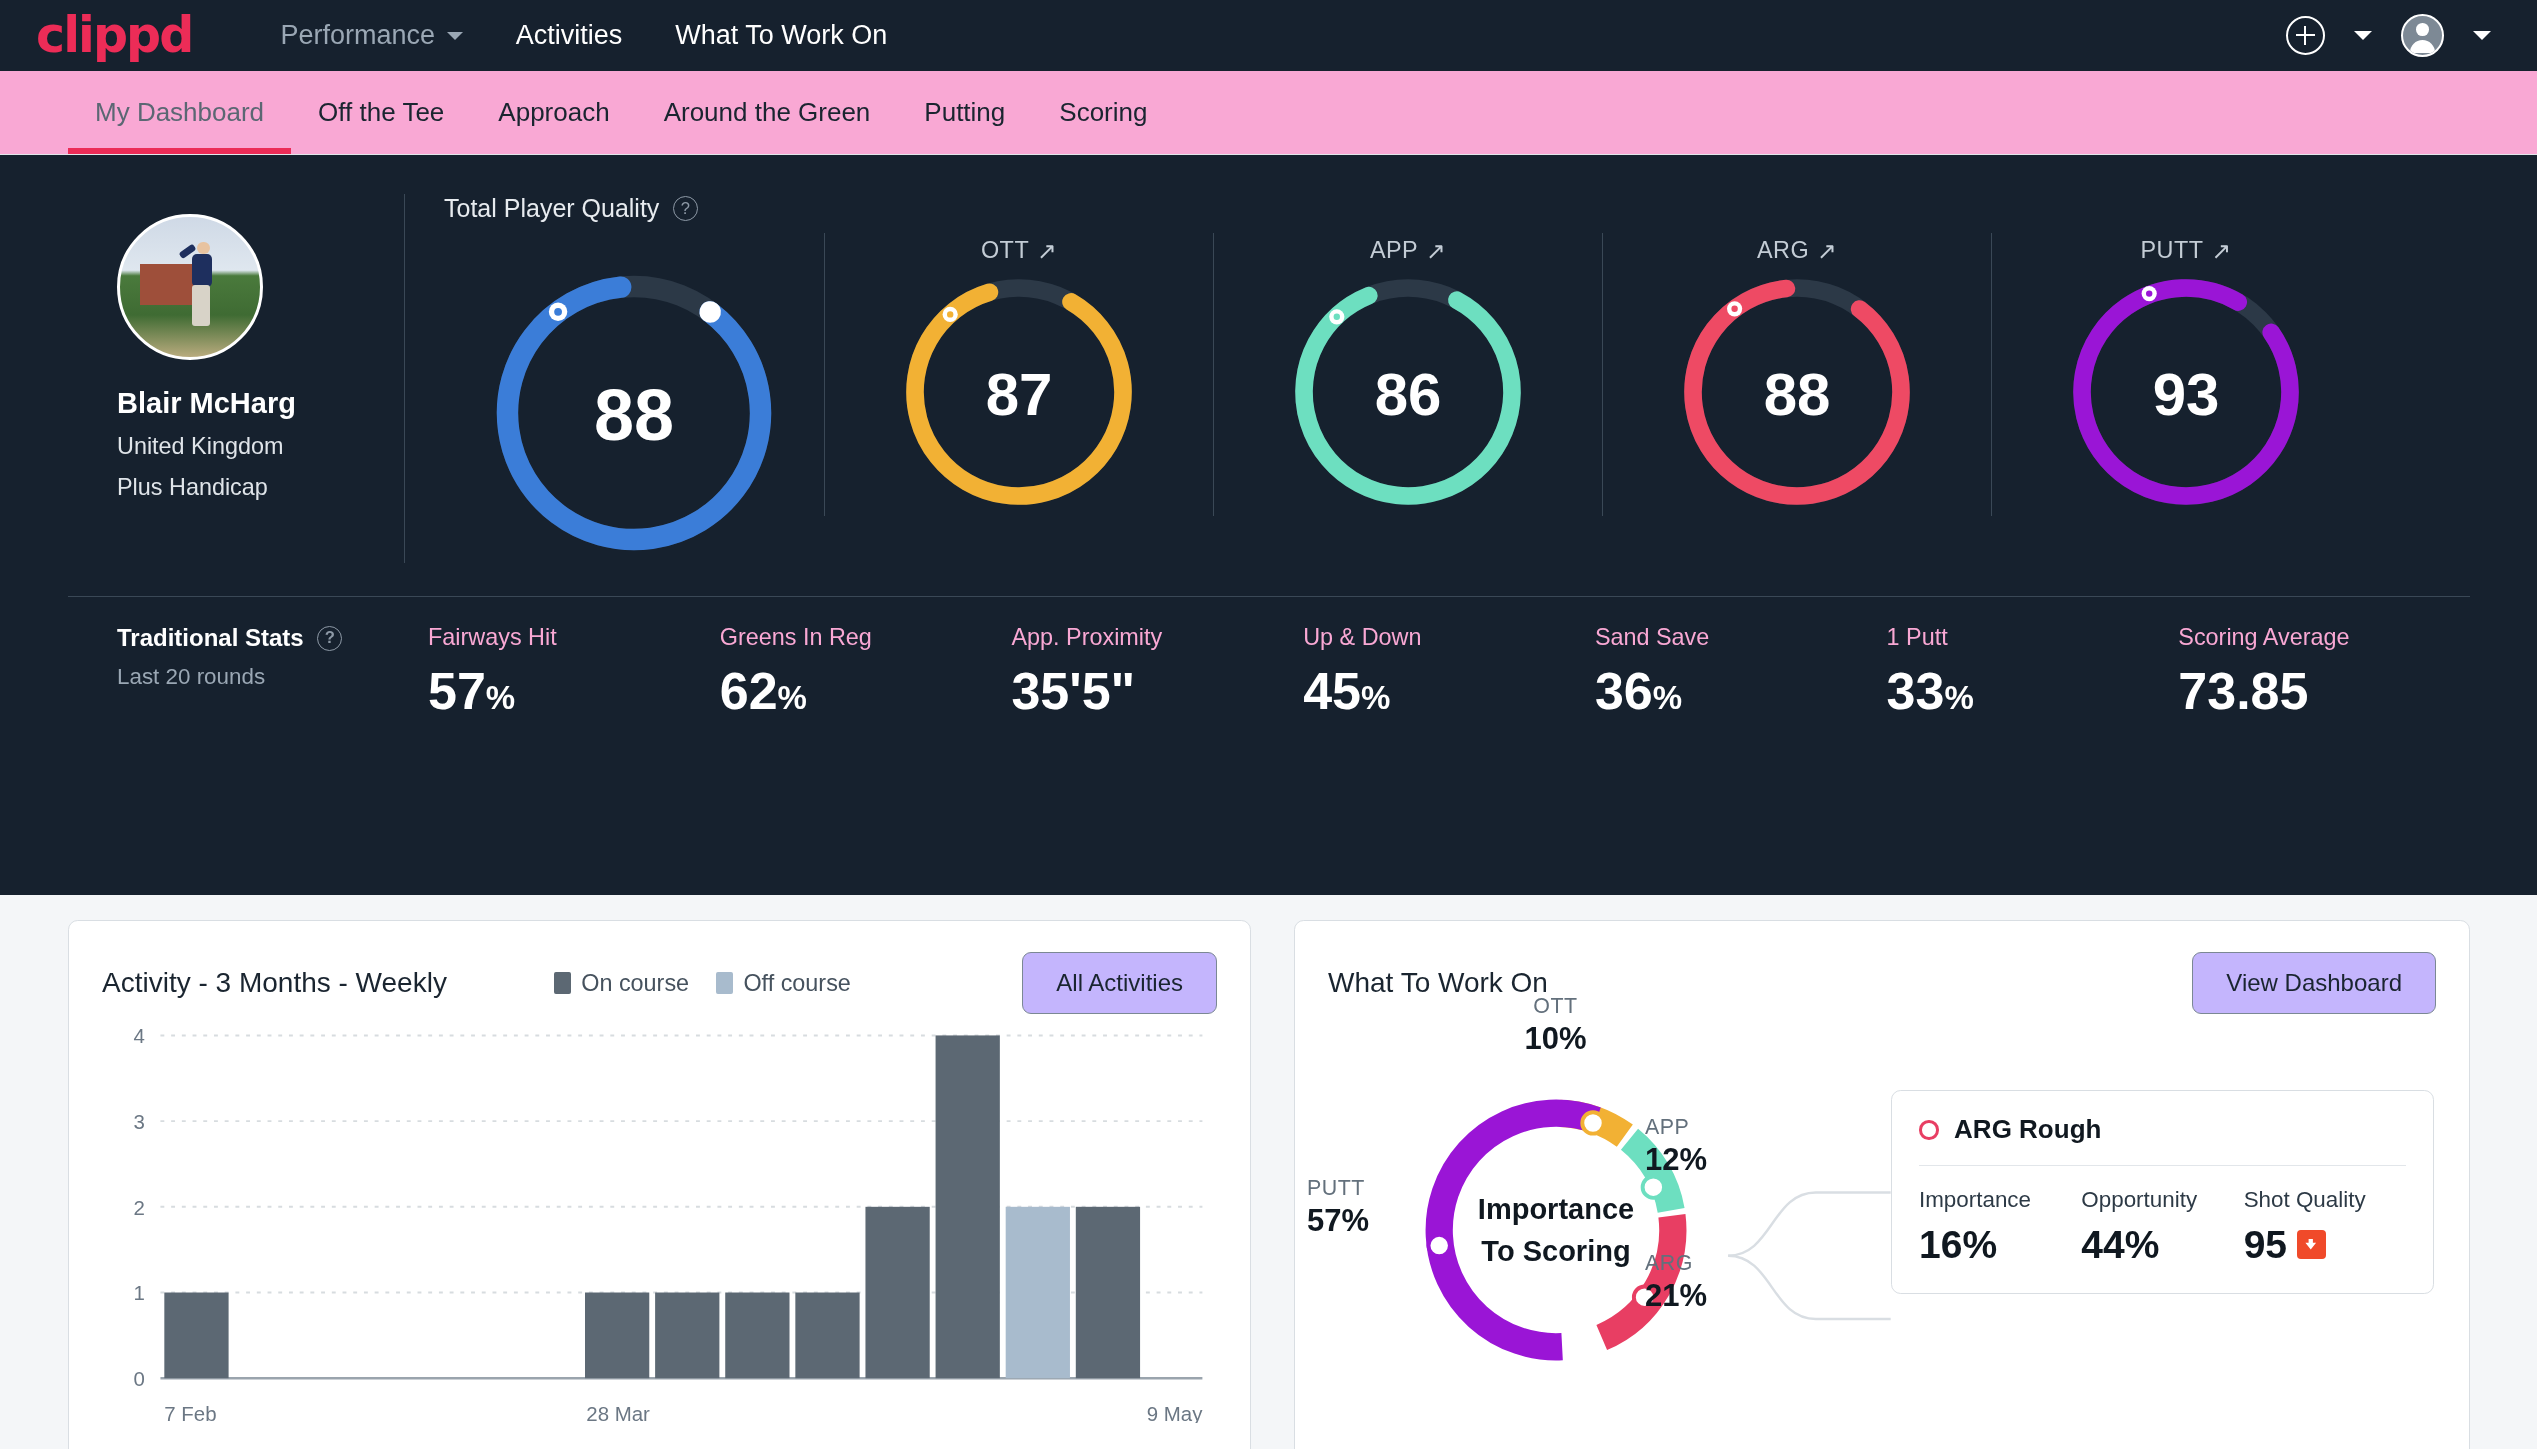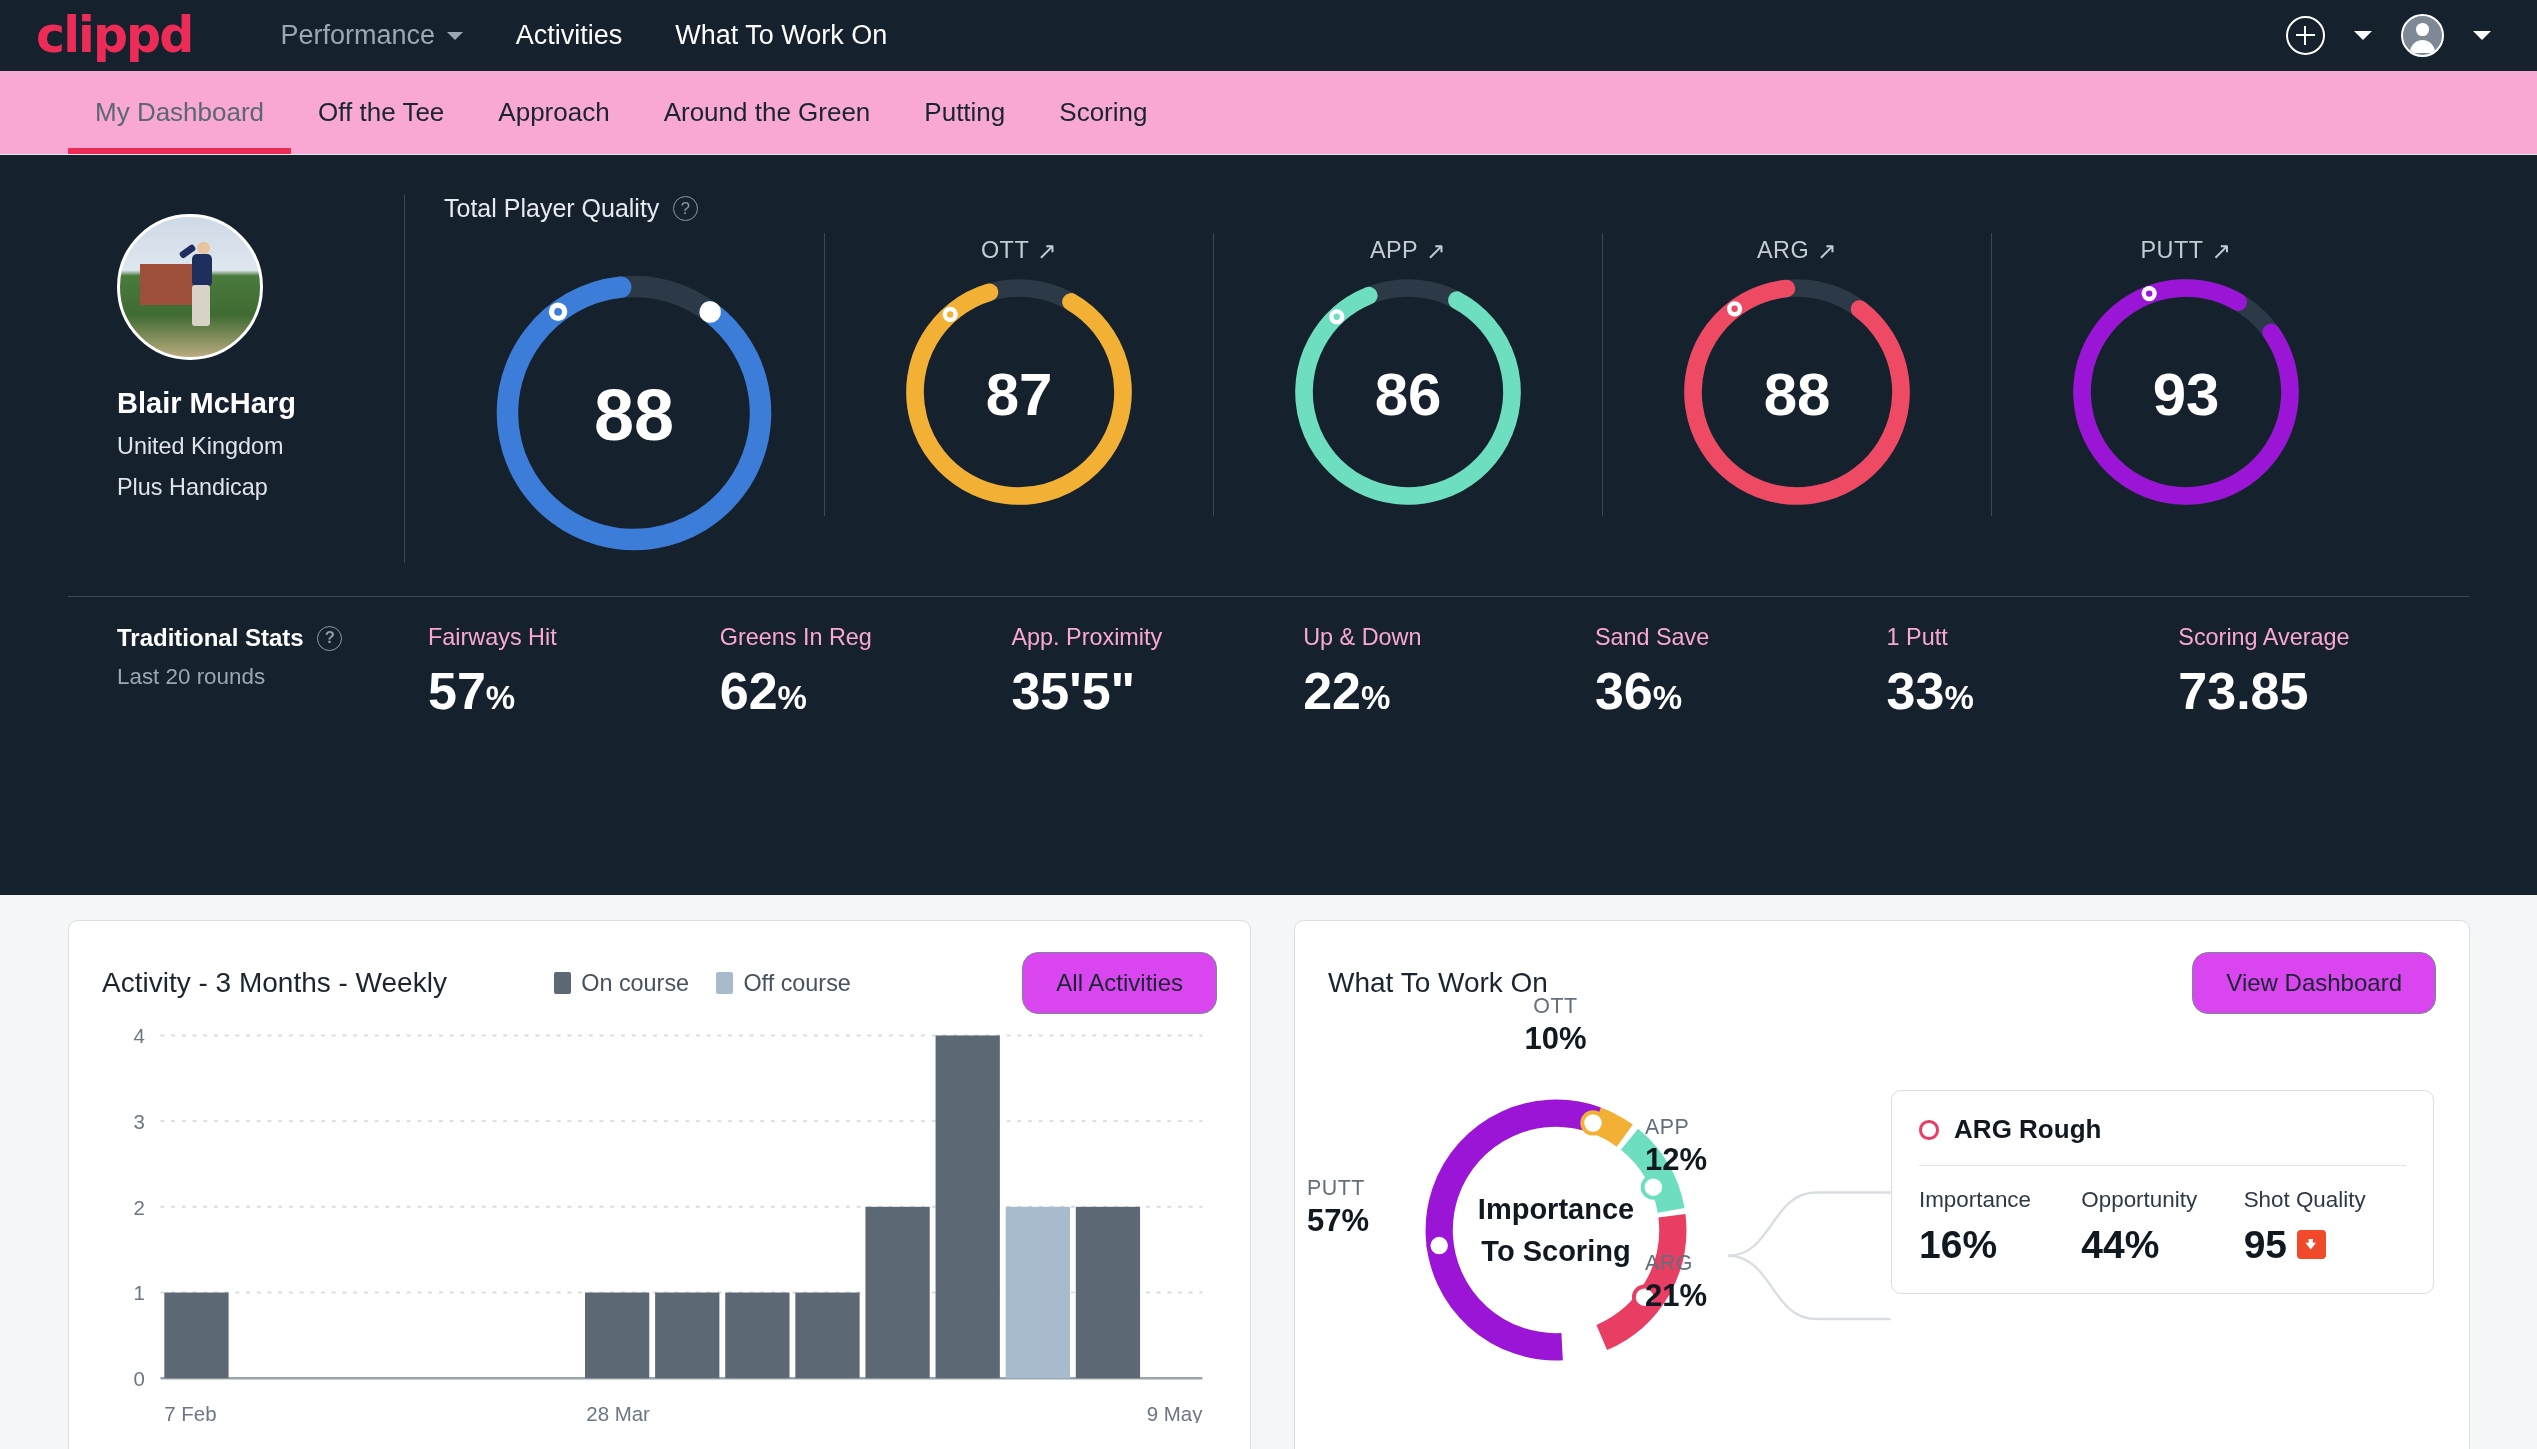--- a/index.html
+++ b/index.html
@@ -227,22 +227,22 @@
     padding: 31px 33px 0 33px;
     height: 93px;
   }
   .card-title { font-size: 28px; color: #1a2530; }
   .legend { display: flex; align-items: center; gap: 27px; margin-left: 107px; }
   .legend-item { display: flex; align-items: center; gap: 10.7px; font-size: 23.4px; color: #46525e; }
   .sw { width: 16.6px; height: 21.4px; border-radius: 1.9px; }
   .btn-outline {
     margin-left: auto;
     border: 1px solid #7b8894;
-    border-radius: 16px;
-    background: #d946ef;
+    border-radius: 9px;
+    background: #c4b5fd;
     color: #1a2530;
     font-size: 24px;
     padding: 15.6px 33px;
     cursor: pointer;
     font-family: "Liberation Sans", sans-serif;
     white-space: nowrap;
   }
 
   .chart-area { position: relative; padding: 0 33px 0 33px; }
 
@@ -444,21 +444,21 @@
       <div class="stat">
         <div class="stat-label">Greens In Reg</div>
         <div class="stat-value"><span>62</span><span class="unit">%</span></div>
       </div>
       <div class="stat">
         <div class="stat-label">App. Proximity</div>
         <div class="stat-value"><span>35'5"</span><span class="unit"></span></div>
       </div>
       <div class="stat">
         <div class="stat-label">Up &amp; Down</div>
-        <div class="stat-value"><span>22</span><span class="unit">%</span></div>
+        <div class="stat-value"><span>45</span><span class="unit">%</span></div>
       </div>
       <div class="stat">
         <div class="stat-label">Sand Save</div>
         <div class="stat-value"><span>36</span><span class="unit">%</span></div>
       </div>
       <div class="stat">
         <div class="stat-label">1 Putt</div>
         <div class="stat-value"><span>33</span><span class="unit">%</span></div>
       </div>
       <div class="stat">

